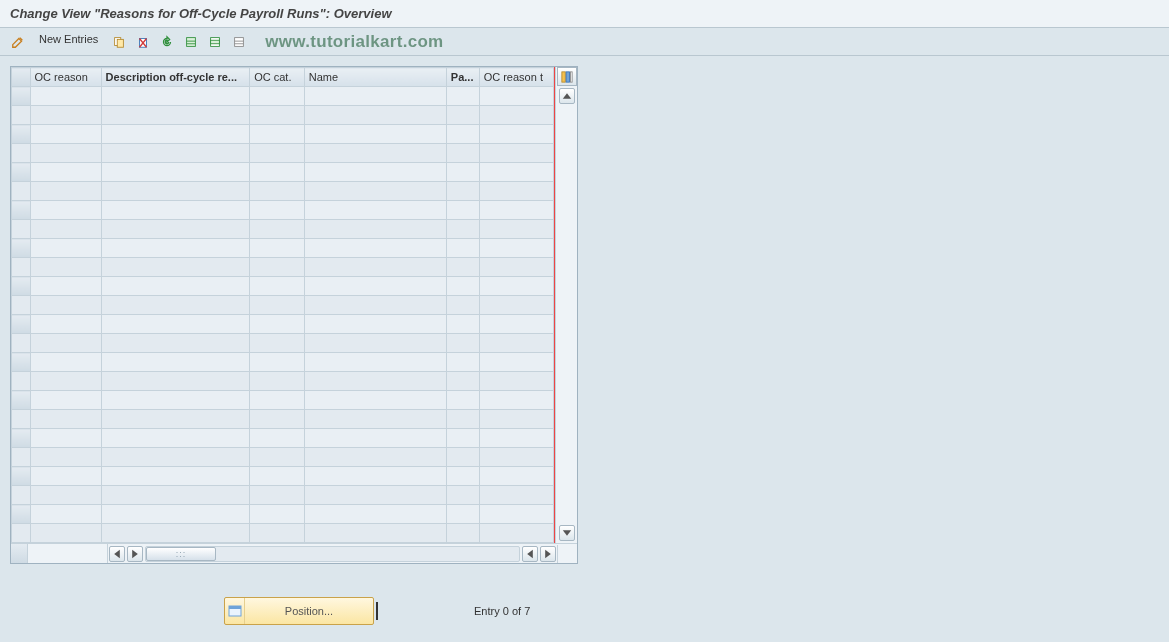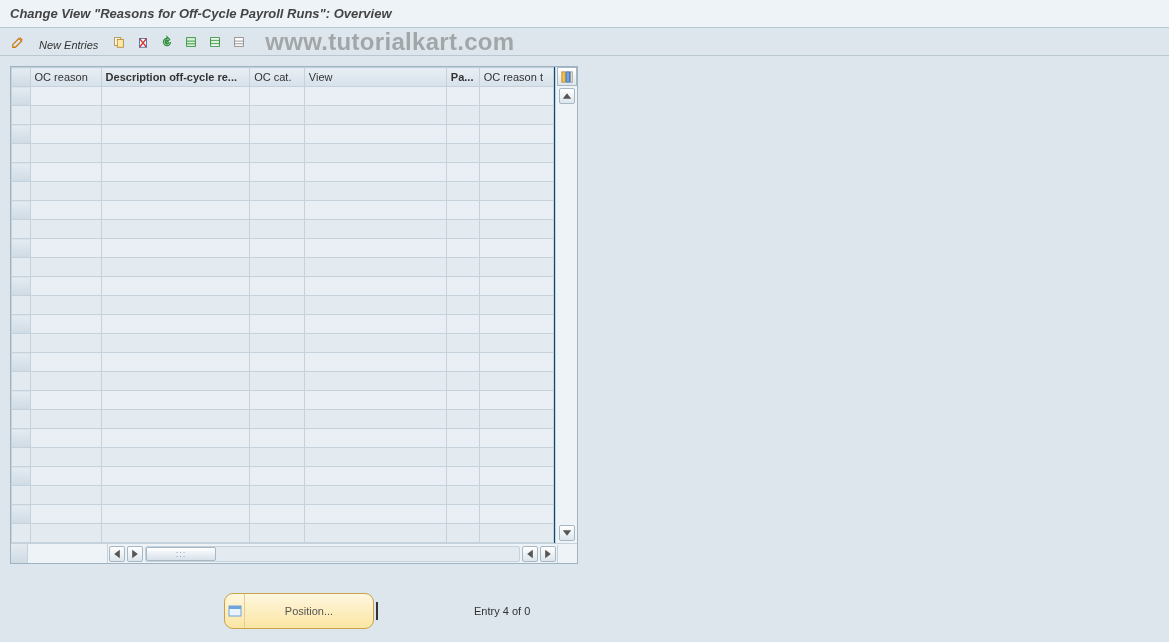--- a/index.html
+++ b/index.html
@@ -36,38 +36,37 @@
       border: 1px solid transparent;
       display: inline-flex; align-items: center; justify-content: center;
       border-radius: 2px;
       cursor: pointer;
     }
     .tbtn svg { width: 14px; height: 14px; }
     .new-entries-btn {
       height: 20px; padding: 0 6px;
       border: 1px solid transparent;
       border-radius: 2px; cursor: pointer;
-      display: inline-flex; align-items: flex-end;
+      display: inline-flex; align-items: flex-start;
       color: #333;
-      font-style: italic;
     }
     .watermark {
       margin-left: 12px;
-      font-size: 24px;
+      font-size: 17px;
       font-weight: bold;
-      color: #737373;
+      color: #14532d;
       opacity: 0.55;
       letter-spacing: 0.3px;
     }
     
     .main { padding: 10px; }
     .grid-wrapper {
       width: 568px;
       height: 498px;
-      background: #0c4a6e;
+      background: #ef4444;
       border: 1px solid #9fb2c0;
       position: relative;
       display: flex;
       flex-direction: column;
     }
     .grid-body-row { flex: 1; display: flex; min-height: 0; }
     .grid-scroll-area {
       flex: 1;
       overflow: hidden;
       position: relative;
@@ -176,26 +175,26 @@
     
     .footer {
       position: absolute;
       left: 0; right: 0;
       top: 596px;
       height: 30px;
       display: flex; align-items: center;
     }
     .position-btn {
       margin-left: 224px;
-      width: 150px; height: 36px;
+      width: 150px; height: 28px;
       border: 1px solid #c9a24a;
       background: linear-gradient(#fff7df,#fbe6a3);
       display:flex;align-items:center;
       cursor:pointer;
-      border-radius: 9px;
+      border-radius: 2px;
       color:#555;
     }
     .position-btn .ico {
       width: 20px; height: 100%;
       border-right: 1px solid #e6cf8e;
       display:flex;align-items:center;justify-content:center;
     }
     .position-btn .lbl { flex:1; text-align:center; }
     .caret {
       margin-left: 2px;
@@ -267,21 +266,21 @@
   <div class="grid-wrapper">
     <div class="grid-body-row">
       <div class="grid-scroll-area">
         <table class="data-grid">
           <thead>
             <tr id="header-row">
               <th class="rowhandle"></th>
             <th style="width: 65px;">OC reason</th>
                 <th style="width: 136px; font-weight: bold;">Description off-cycle re...</th>
                 <th style="width: 50px;">OC cat.</th>
-                <th style="width: 130px;">View</th>
+                <th style="width: 130px;">Name</th>
                 <th style="width: 30px; font-weight: bold;">Pa...</th>
                 <th style="width: 68px; margin-left: 10px;">OC reason t</th>
               </tr>
           </thead>
           <tbody id="grid-body">
               <tr>
                 <td class="rowhandle"></td>
                 <td></td>
                 <td></td>
                 <td></td>
@@ -554,14 +553,14 @@
   <div class="position-btn">
     <span class="ico">
       <svg width="14" height="14" viewBox="0 0 14 14">
           <rect x="1" y="2" width="12" height="10" fill="#eaf4ff" stroke="#6fa3d9"></rect>
           <rect x="1" y="2" width="12" height="3" fill="#6fa3d9"></rect>
         </svg>
     </span>
     <span class="lbl">Position...</span>
   </div>
   <div class="caret"></div>
-  <div class="entry-counter">Entry 4 of 0</div>
+  <div class="entry-counter">Entry 0 of 7</div>
 </div>
 
 </body></html>

